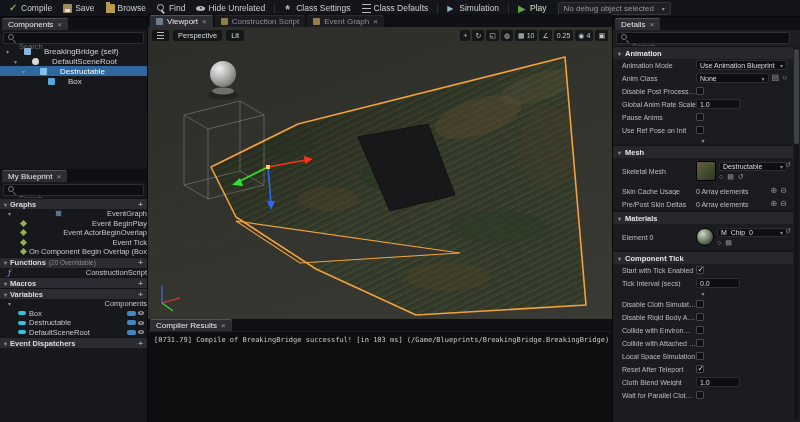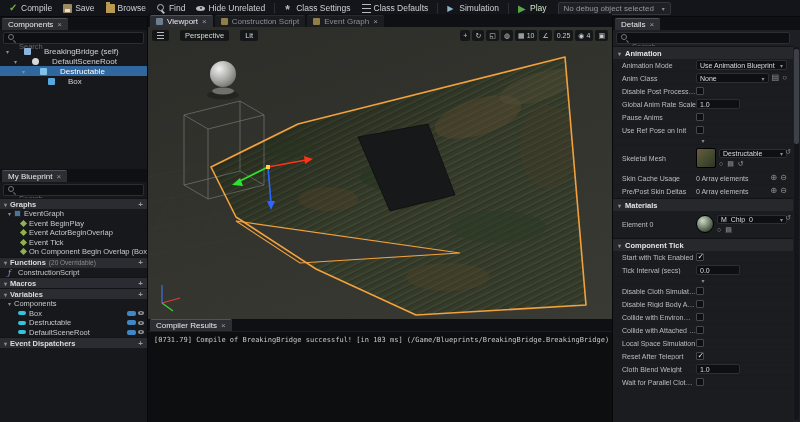--- a/index.html
+++ b/index.html
@@ -57,36 +57,36 @@
   .nodeic { width:7px; height:7px; border-radius:1px; flex:none; }
   .ic-bp     { background:#8fb4da; }
   .ic-root   { background:#d9d9d9; border-radius:50%; }
   .ic-skel   { background:#7fc4e8; }
   .ic-box    { background:#58a8e0; }
   .mbp-well { flex:1; display:flex; flex-direction:column; }
   .cat { height:11px; background:#2a2c31; border-top:1px solid #121317; display:flex; align-items:center; gap:3px;
          padding:0 4px; font-size:7.5px; font-weight:bold; color:#dadbde; }
   .cat .note { font-weight:normal; color:#8a8b90; font-size:6.5px; }
   .cat .plus { margin-left:auto; color:#9a9b9f; font-size:8px; }
-  .item { height:9.5px; display:flex; align-items:center; gap:3px; font-size:7.5px; color:#c6c7ca; white-space:nowrap; overflow:hidden; }
+  .item { height:9.5px; display:flex; align-items:center; gap:3px; font-size:7.5px; color:#c6c7ca; white-space:nowrap; overflow:hidden;justify-content:space-between; }
   .ic-evgraph { width:7px; height:7px; background:#48788f; border:1px solid #223; flex:none; }
   .ic-event { width:5px; height:5px; background:#93b24d; transform:rotate(45deg); margin-left:1px; flex:none; }
   .ic-func { color:#a88bd4; font-family:"DejaVu Serif", serif; font-style:italic; font-size:8px; width:7px; flex:none; }
   .ic-varpill { width:8px; height:4px; border-radius:2px; background:#35c3dc; flex:none; }
   .var-right { margin-left:auto; display:flex; align-items:center; gap:2px; padding-right:3px; }
   .pillblue { width:9px; height:5px; border-radius:2px; background:#3f88c5; }
   .eyedot { width:6px; height:4px; border-radius:50%; background:#8b8c90; position:relative; }
   .eyedot::after { content:""; position:absolute; top:1px; left:2px; width:2px; height:2px; border-radius:50%; background:#26272b; }
 
   
   .panel-center { position:absolute; top:14px; left:148px; width:464px; bottom:0; background:#101114; }
   .viewport { position:absolute; top:13px; left:0; width:464px; height:292px; overflow:hidden;
               background:linear-gradient(160deg,#2c2c28 0%, #33332e 45%, #3a3a34 100%); }
   .viewport svg { position:absolute; inset:0; }
-  .vp-left { position:absolute; top:3px; left:4px; display:flex; gap:11px; }
+  .vp-left { position:absolute; top:3px; left:4px; display:flex; gap:4px; }
   .chip { background:rgba(14,15,18,.78); border-radius:2px; height:11px; display:flex; align-items:center;
           gap:3px; padding:0 5px; font-size:7.5px; color:#d8d9db; }
   .burger { width:7px; height:7px; background:repeating-linear-gradient(#b9babd 0 1px, transparent 1px 3px); }
   .vp-right { position:absolute; top:3px; right:4px; display:flex; gap:2px; align-items:center; }
   .vchip { background:rgba(14,15,18,.78); border-radius:2px; height:11px; display:flex; align-items:center;
            gap:2px; padding:0 3px; font-size:7px; color:#c9cacd; }
   .compilerstrip { position:absolute; top:305px; left:0; width:464px; height:12px; }
   .compiler { position:absolute; top:317px; left:0; width:464px; bottom:0; background:#0d0e10; border-top:1px solid #1d1e22;
               font-family:"DejaVu Sans Mono", monospace; font-size:7px; color:#c9cacb; padding:4px 6px; white-space:nowrap; overflow:hidden; }
 
@@ -521,20 +521,24 @@
         </span>
     </div>
     <div class="drow">
       <span class="dlabel">Use Ref Pose on Init</span>
       <span class="dval">
           <span class="cb"></span>
         </span>
     </div>
     <div class="dexp">▾</div>
 
+    <div class="dsec">
+        <span class="caret">▾</span>
+        <span>Mesh</span>
+      </div>
     <div class="drow tall">
       <span class="dlabel">Skeletal Mesh</span>
       <span class="dval">
         <span class="thumb-mesh"></span>
         <span class="assetcol">
           <span class="dd">
               <span>Destructable</span>
               <span class="caret">▾</span>
             </span>
           <span class="asseticons">

